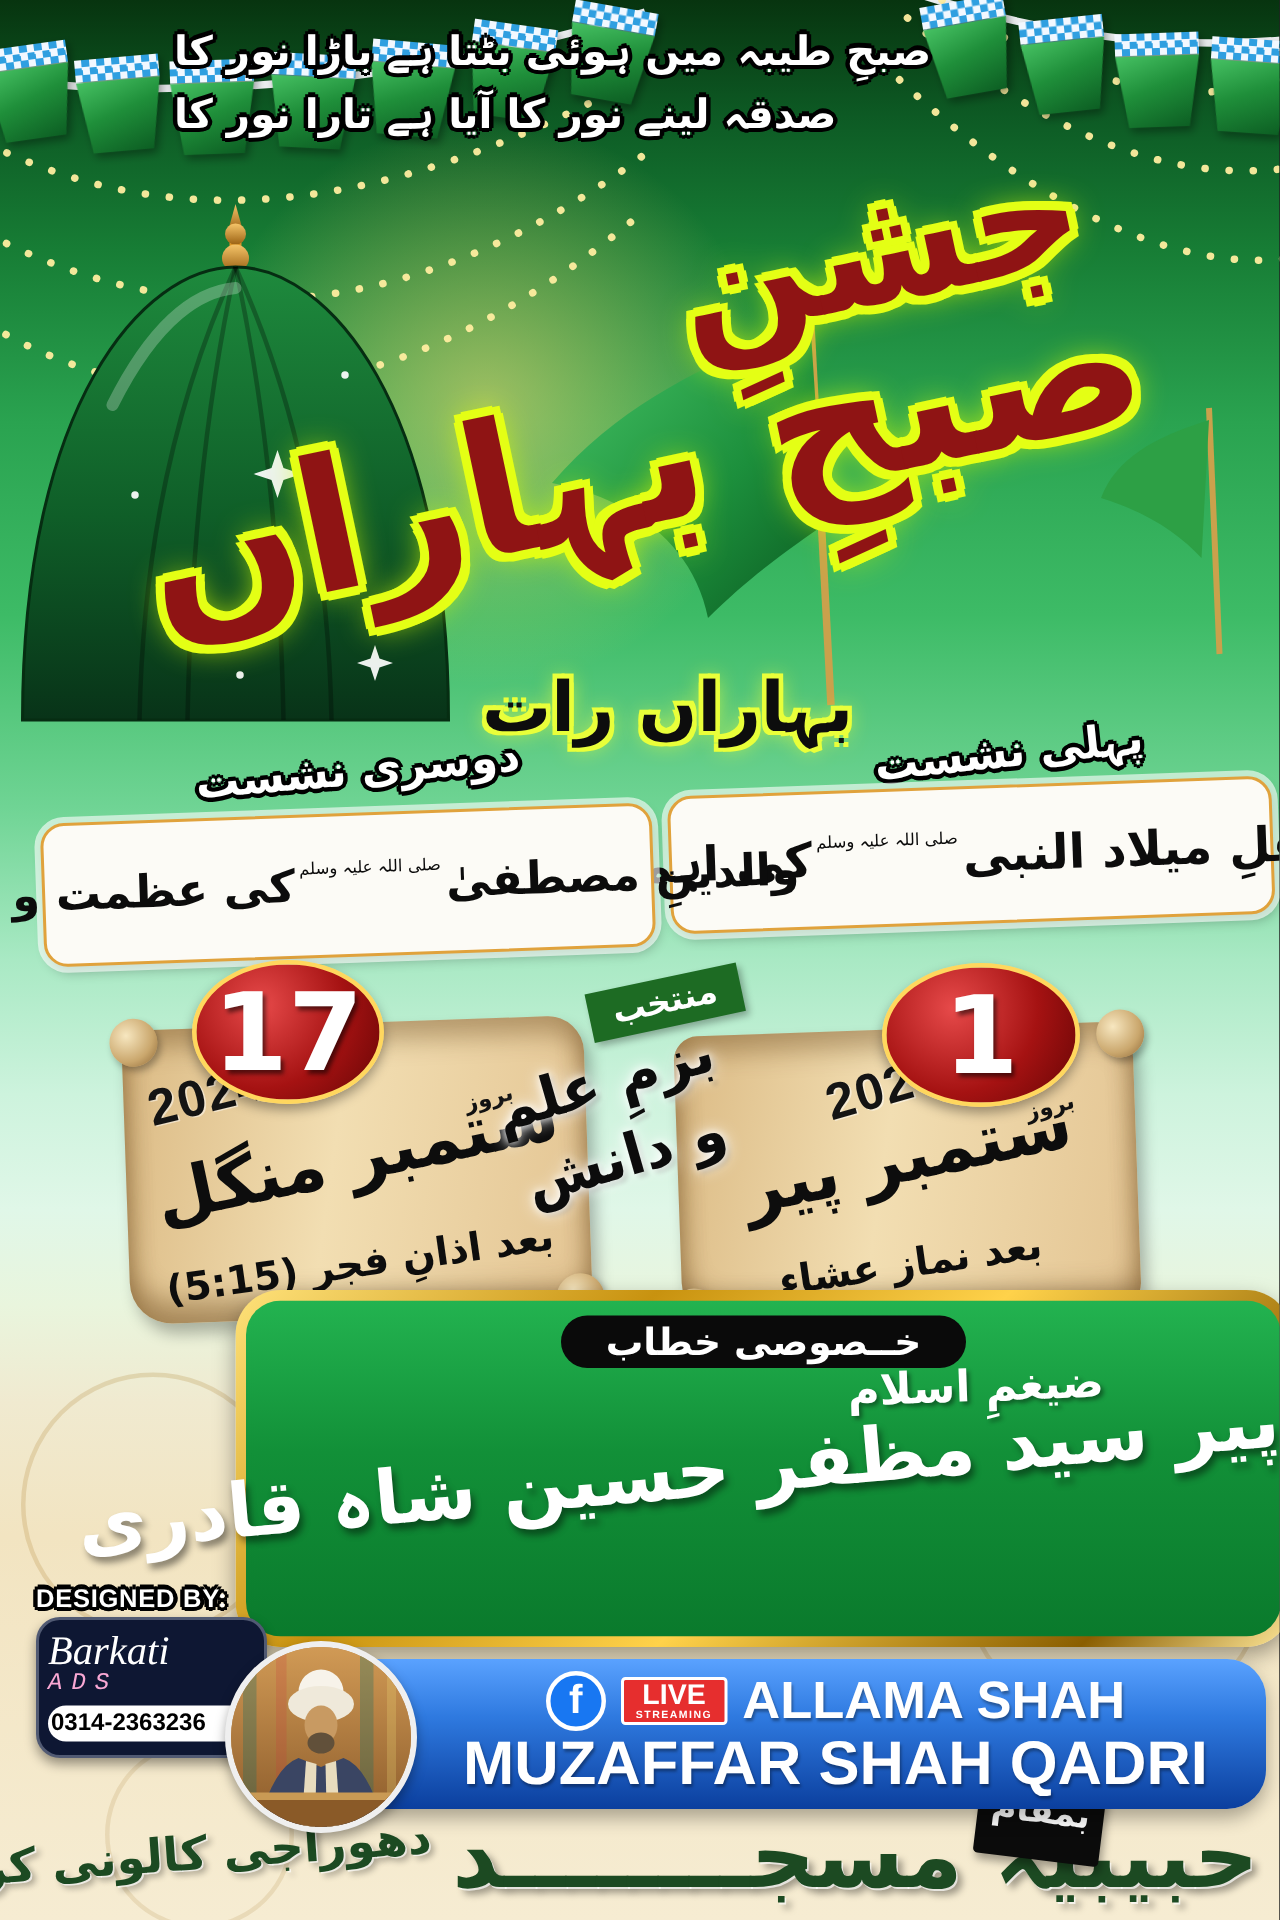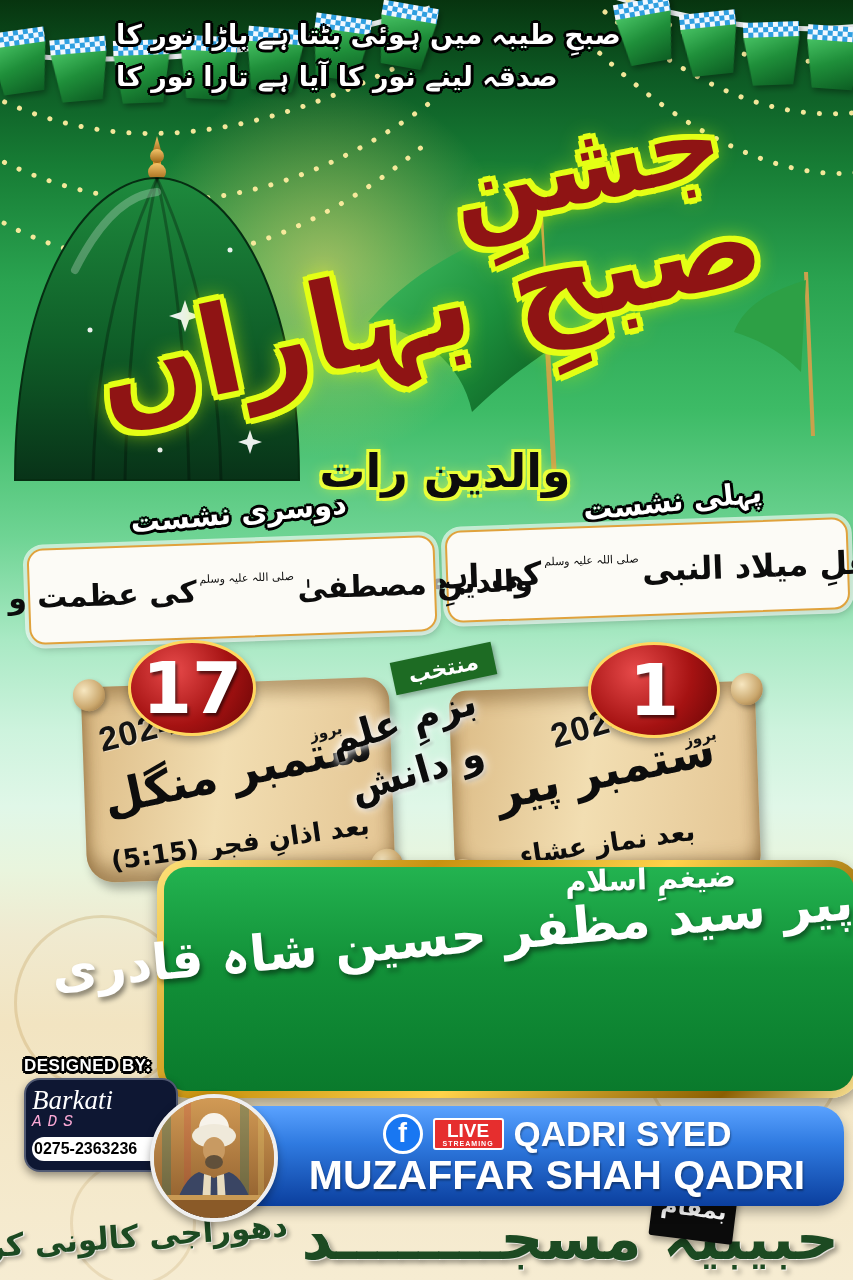--- a/index.html
+++ b/index.html
@@ -276,21 +276,21 @@
 
   <div class="couplet rtl">
     <div class="outline-b">صبحِ طیبہ میں ہوئی بٹتا ہے باڑا نور کا</div>
     <div class="outline-b">صدقہ لینے نور کا آیا ہے تارا نور کا</div>
   </div>
 
   <div class="main-title rtl">
     <span class="w1">جشنِ</span>
     <span class="w2">صبحِ بہاراں</span>
   </div>
-  <div class="subtitle rtl">والدین رات</div>
+  <div class="subtitle rtl">بہاراں رات</div>
 
   <div class="session-label first rtl outline-b">پہلی نشست</div>
   <div class="session-box first rtl">
     <span>محفلِ میلاد النبی</span>
     <span class="honorific-sm">صلی اللہ علیہ وسلم</span>
     <span>کی اہمیت</span>
   </div>
 
   <div class="session-label second rtl outline-b">دوسری نشست</div>
   <div class="session-box second rtl">
@@ -316,41 +316,42 @@
     <div class="year">2024</div>
     <div class="weekday">بروز</div>
     <div class="date-line">ستمبر منگل</div>
     <div class="time-line">بعد اذانِ فجر (5:15)</div>
   </div>
 
   <div class="center-tag rtl">منتخب</div>
   <div class="center-name rtl">بزمِ علم و دانش</div>
 
   <div class="banner">
+    <div class="pill rtl">خــصوصی خطاب</div>
     <div class="hono rtl">ضیغمِ اسلام</div>
     <div class="name rtl">پیر سید مظفر حسین شاہ قادری</div>
   </div>
 
   <div class="designer">
     <div class="head outline-b">DESIGNED BY:</div>
     <div class="card">
       <div class="brand">Barkati</div>
       <div class="brand-sub">ADS</div>
-      <div class="phone">0275-2363236</div>
+      <div class="phone">0314-2363236</div>
     </div>
   </div>
 
   <div class="live-bar">
     <div class="live-row">
       <div class="fb">f</div>
       <div class="live-badge">
         <span class="lv">LIVE</span>
         <span class="st">STREAMING</span>
       </div>
-      <div class="live-name1">QADRI SYED</div>
+      <div class="live-name1">ALLAMA SHAH</div>
     </div>
     <div class="live-name2">MUZAFFAR SHAH QADRI</div>
   </div>
 
   <div class="photo">
     <svg viewBox="0 0 120 120">
       <defs>
         <linearGradient id="pbg" x1="0" y1="0" x2="0" y2="1">
           <stop offset="0" stop-color="#d19a55"></stop>
             <stop offset="1" stop-color="#8a5a2a"></stop>

